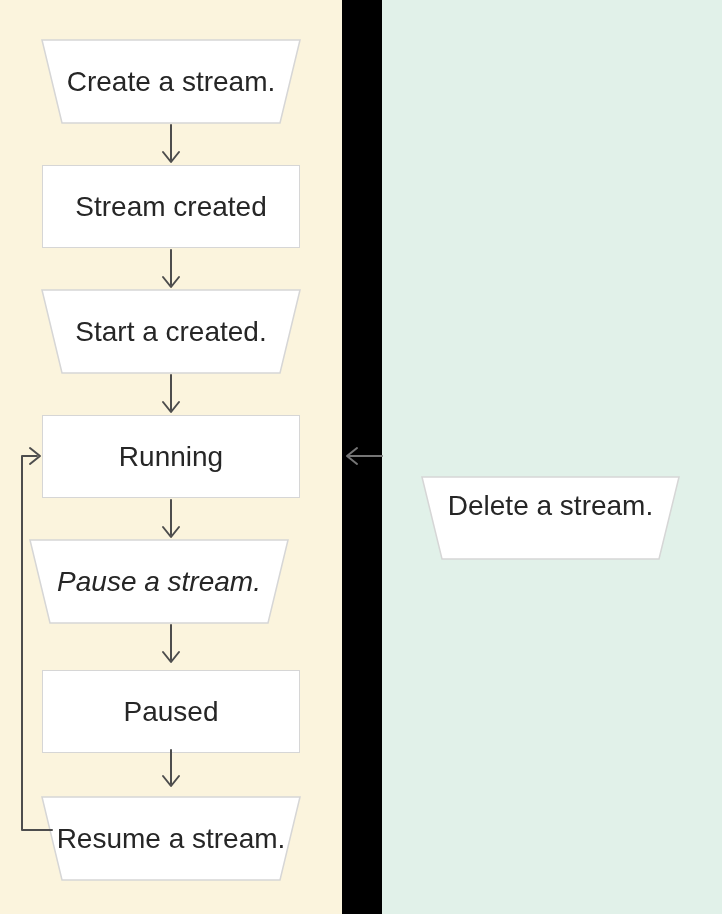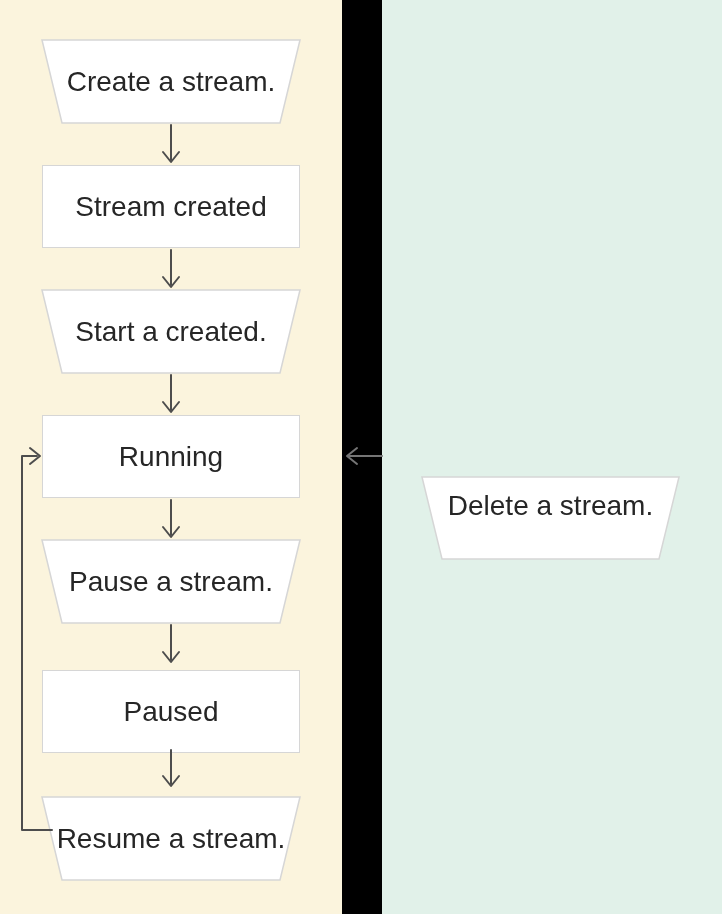--- a/index.html
+++ b/index.html
@@ -72,21 +72,21 @@
     <svg class="shape" width="258" height="83" viewBox="0 0 258 83" preserveAspectRatio="none">
       <polygon points="0,0 258,0 238,83 20,83"></polygon>
     </svg>
     <span class="label">Start a created.</span>
   </div>
 
   <div class="node rect" style="left:42px; top:415px;">
     <span class="label">Running</span>
   </div>
 
-  <div class="node trap" style="left:42px; top:540px;">
+  <div class="node trap" style="left:30px; top:540px;font-style:italic;">
     <svg class="shape" width="258" height="83" viewBox="0 0 258 83" preserveAspectRatio="none">
       <polygon points="0,0 258,0 238,83 20,83"></polygon>
     </svg>
     <span class="label">Pause a stream.</span>
   </div>
 
   <div class="node rect" style="left:42px; top:670px;">
     <span class="label">Paused</span>
   </div>
 

